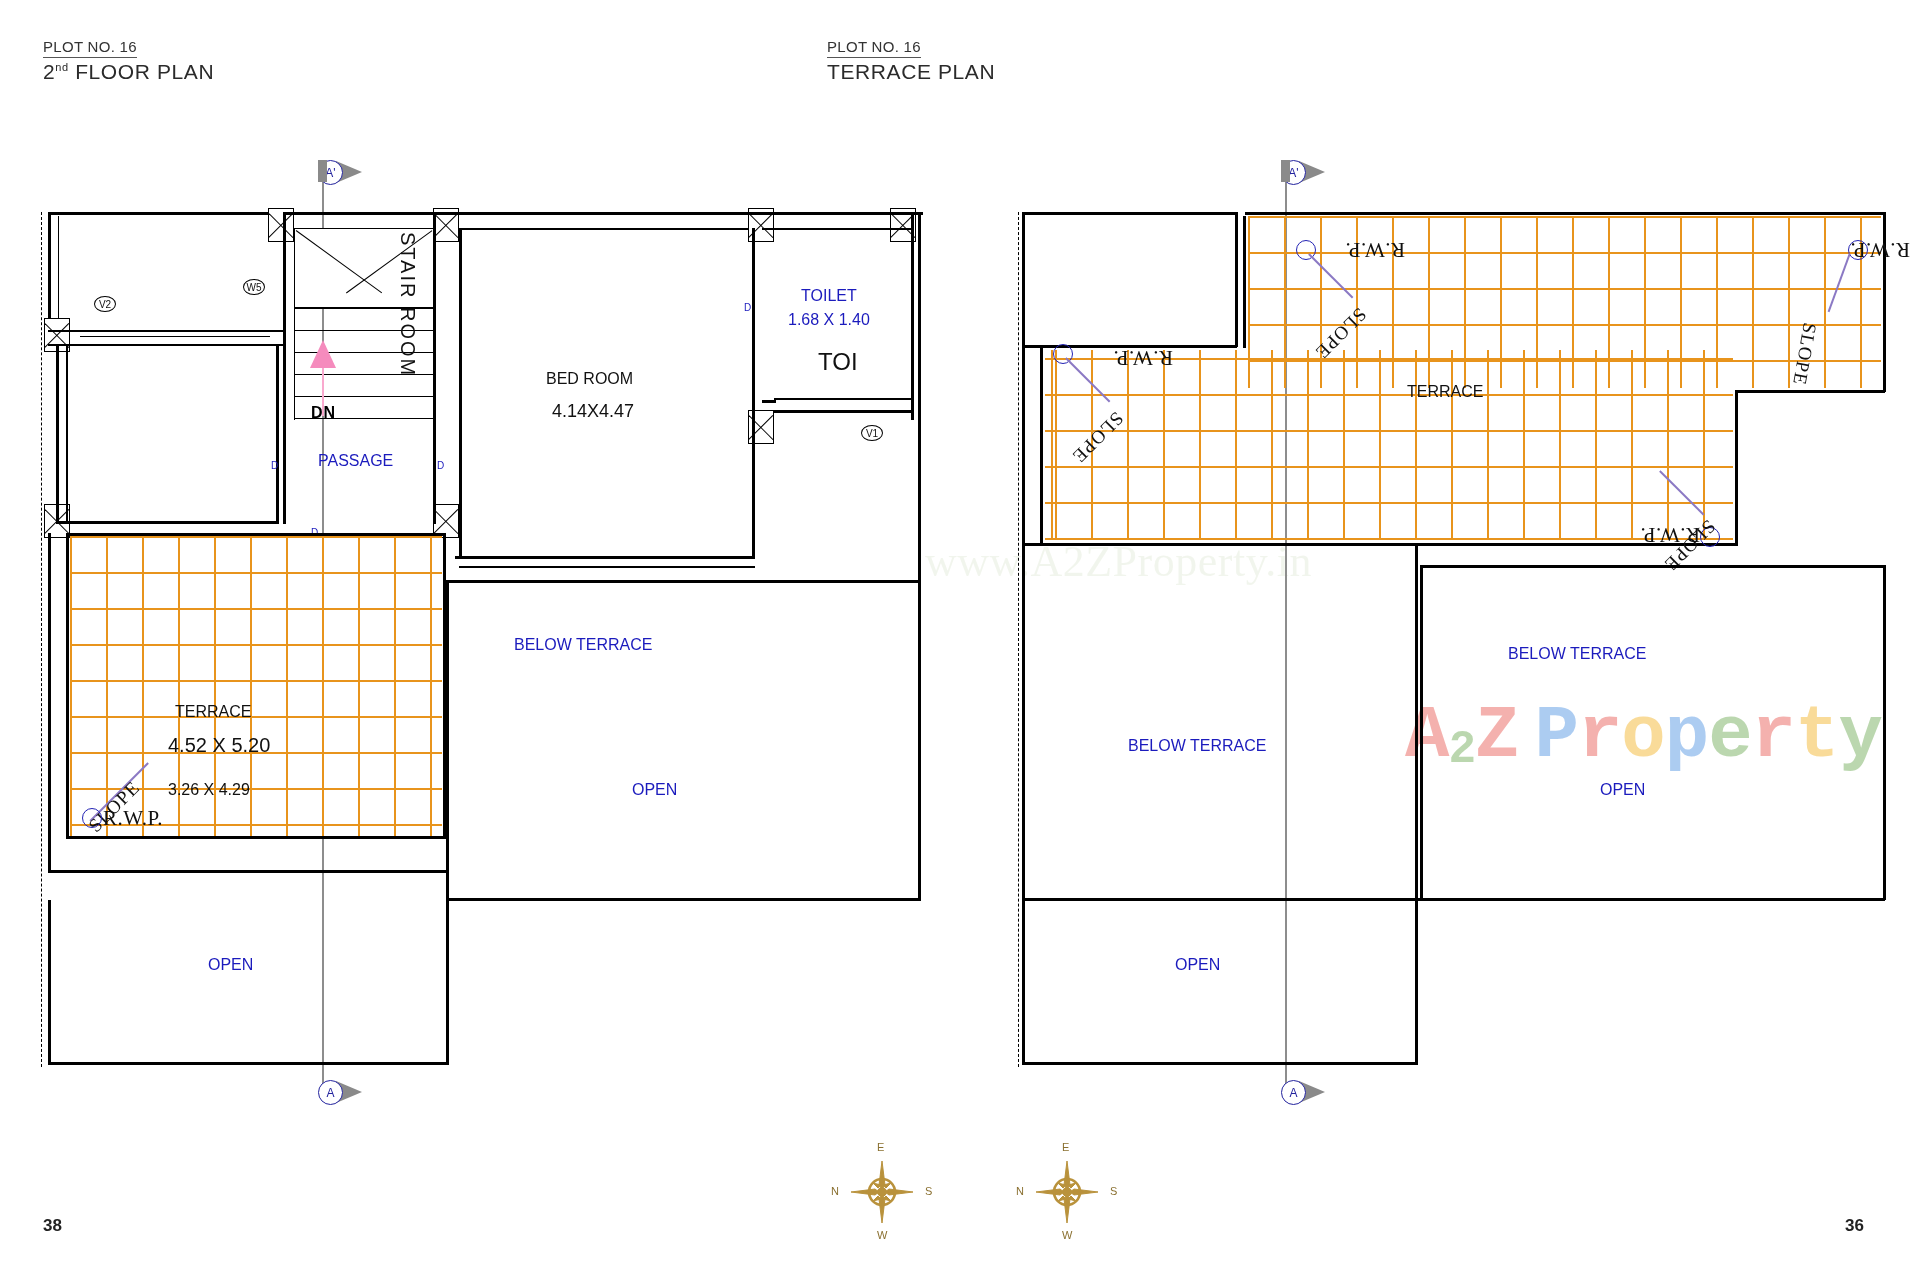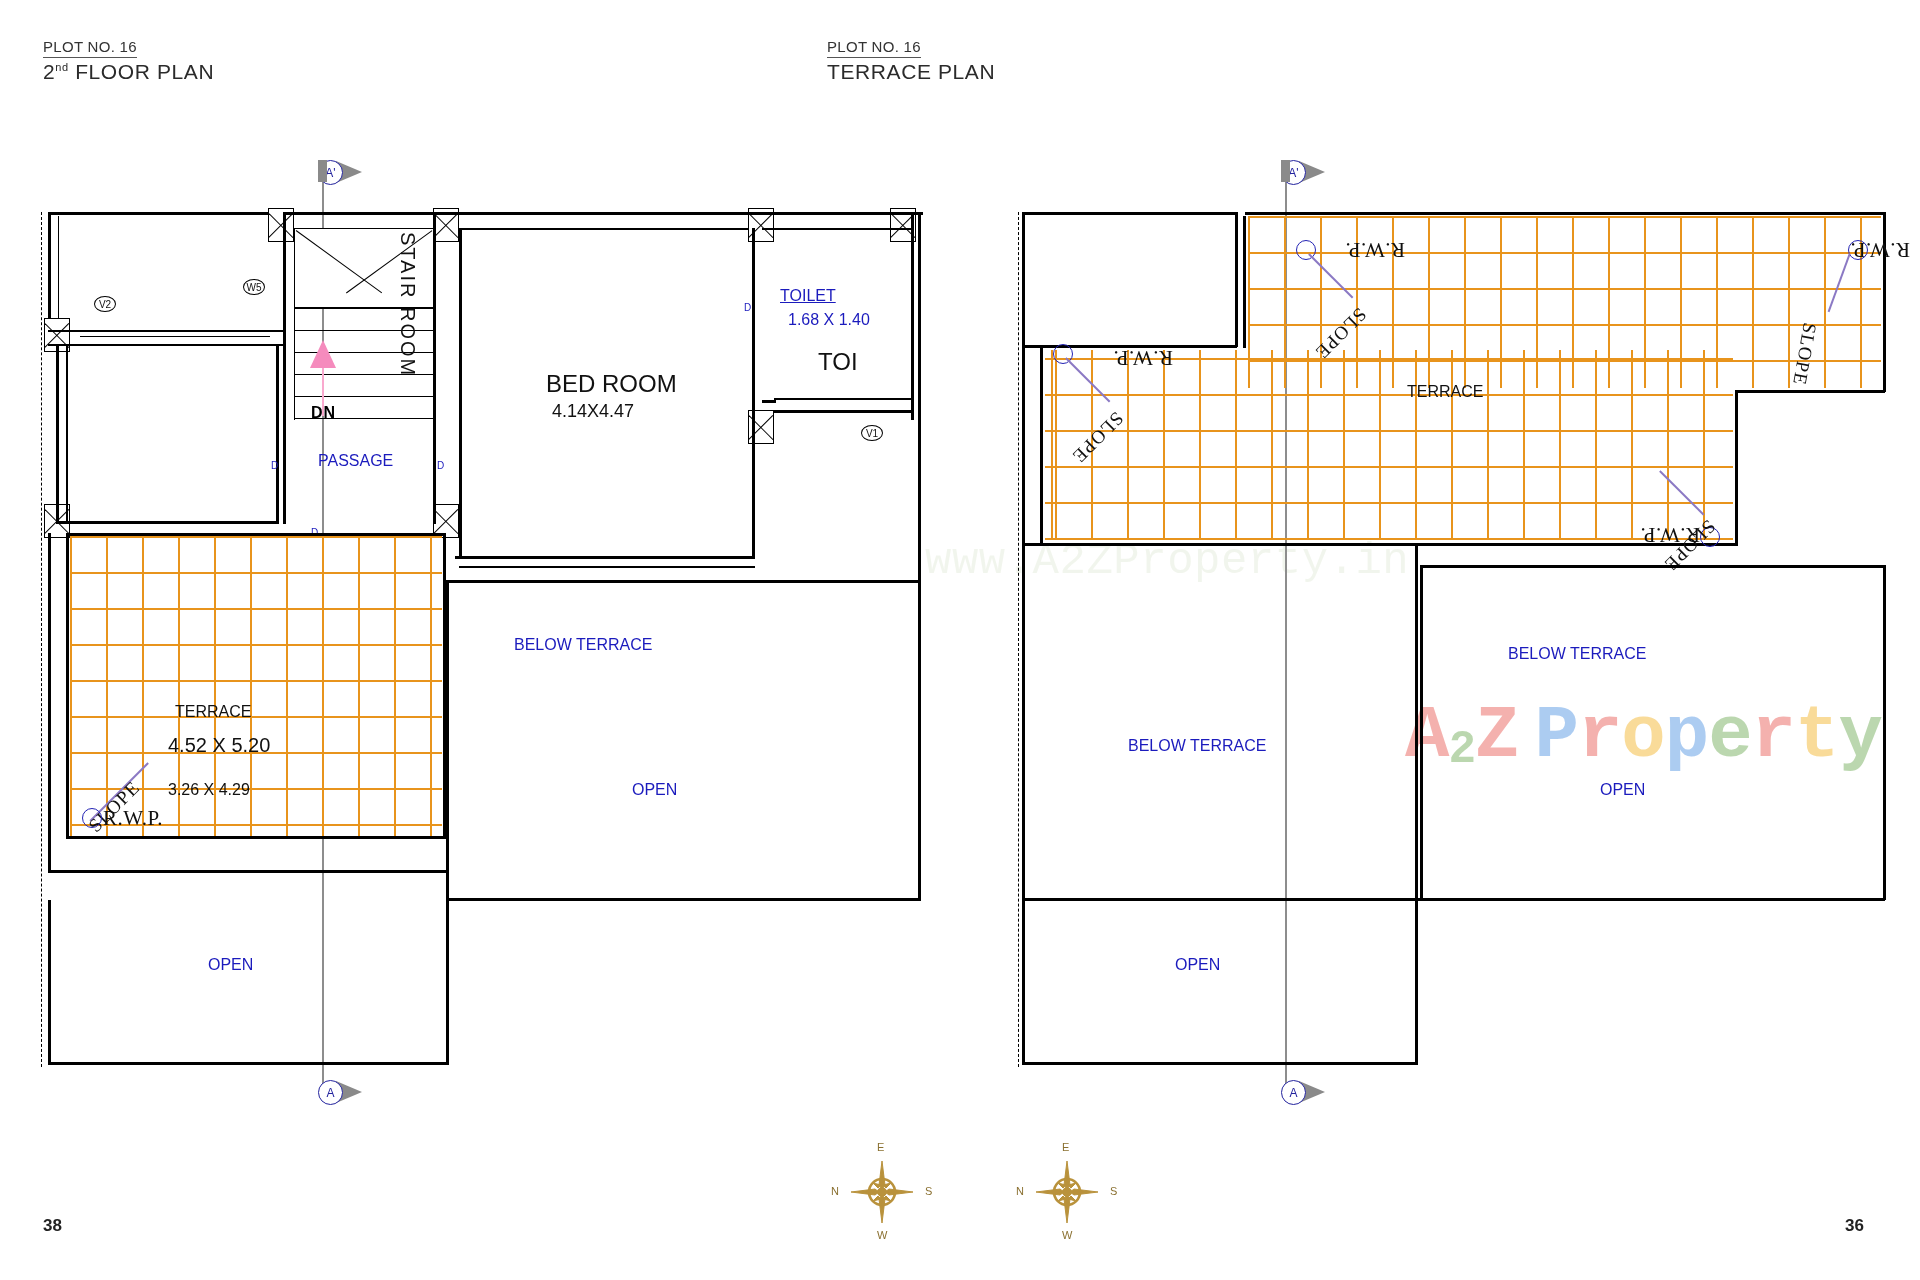--- a/index.html
+++ b/index.html
@@ -42,21 +42,21 @@
     overflow:hidden;
   }
   .pier:before, .pier:after {
     content:""; position:absolute; left:-20%; top:50%; width:140%; height:1.3px;
     background:#000; transform-origin:center;
   }
   .pier:before { transform: rotate(45deg); }
   .pier:after  { transform: rotate(-45deg); }
 
   
-  .rlabel { position:absolute; font-size:24px; color:#111; white-space:nowrap;
+  .rlabel { position:absolute; font-size:16px; color:#111; white-space:nowrap;
             font-family:"Liberation Sans", sans-serif; }
   .rdim   { position:absolute; font-size:18px; color:#111; white-space:nowrap; }
   .bluelbl{ position:absolute; font-size:16px; color:#1b1bbd; white-space:nowrap; font-weight:400;}
   .terrlbl{position:absolute; font-size:14px; color:#111; white-space:nowrap;}
 
   
   .ctag {
     position:absolute; border:1px solid #000; border-radius:50%;
     background:#fff; font-size:10px; color:#111;
     display:flex; align-items:center; justify-content:center;
@@ -124,21 +124,21 @@
   .dnstem { position:absolute; width:2px; background:#f9a9ce; }
   .dntxt { position:absolute; font-size:16px; color:#000000; font-weight:bold; letter-spacing:1px;}
 
   
   .compass { position:absolute; width:74px; height:74px; }
   .cmplbl { position:absolute; font-size:11px; color:#8a7030; }
 
   
   .wm-url {
     position:absolute; font-size:44px; color:#4d7c0f; opacity:.07;
-    letter-spacing:.5px; white-space:nowrap; font-family:Liberation Mono, monospace;
+    letter-spacing:.5px; white-space:nowrap; font-family:Liberation Serif, serif;
   }
   .wm-logo {
     position:absolute; font-size:74px; white-space:nowrap; font-weight:bold;
     letter-spacing:-1px; opacity:.45; font-family:Liberation Mono, monospace;margin-top:44px;
   }
   .wm-logo span { display:inline-block; }
 </style>
 </head>
 <body>
 
@@ -239,21 +239,21 @@
 
   <div class="dtag" style="left:744px; top:302px;">D</div>
 
   <div class="wall" style="left:774px; top:212px; width:140px; height:3px;"></div>
   <div class="wall" style="left:911px; top:212px; width:2.5px; height:208px;"></div>
   <div class="wall" style="left:774px; top:410px; width:140px; height:2.5px;"></div>
   <div class="thin" style="left:762px; top:228px; width:150px; height:1.5px;"></div>
   <div class="thin" style="left:774px; top:398px; width:138px; height:1.5px;"></div>
   <div class="wall" style="left:762px; top:400px; width:14px; height:2.5px;"></div>
 
-  <div class="bluelbl" style="left:780px; top:287px;text-decoration:underline;">TOILET</div>
+  <div class="bluelbl" style="left:801px; top:287px;">TOILET</div>
   <div class="bluelbl" style="left:788px; top:311px;">1.68 X 1.40</div>
   <div class="rlabel" style="left:818px; top:348px; font-size:24px;">TOI</div>
 
   <div class="ctag" style="left:861px; top:425px;">V1</div>
 
   <div class="ctag" style="left:94px; top:296px;">V2</div>
   <div class="ctag" style="left:243px; top:279px;">W5</div>
 
   <div class="dtag" style="left:271px; top:460px;">D</div>
   <div class="dtag" style="left:437px; top:460px;">D</div>

